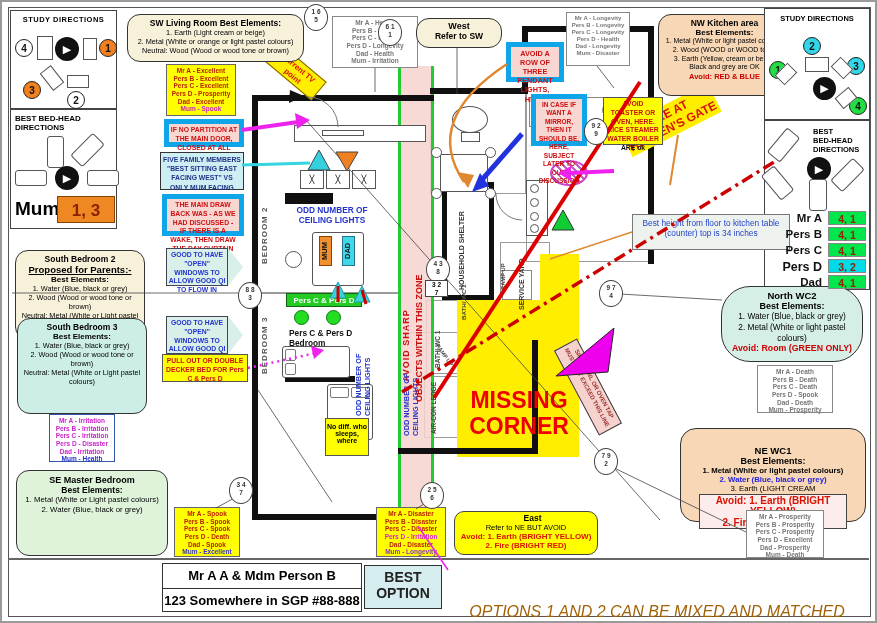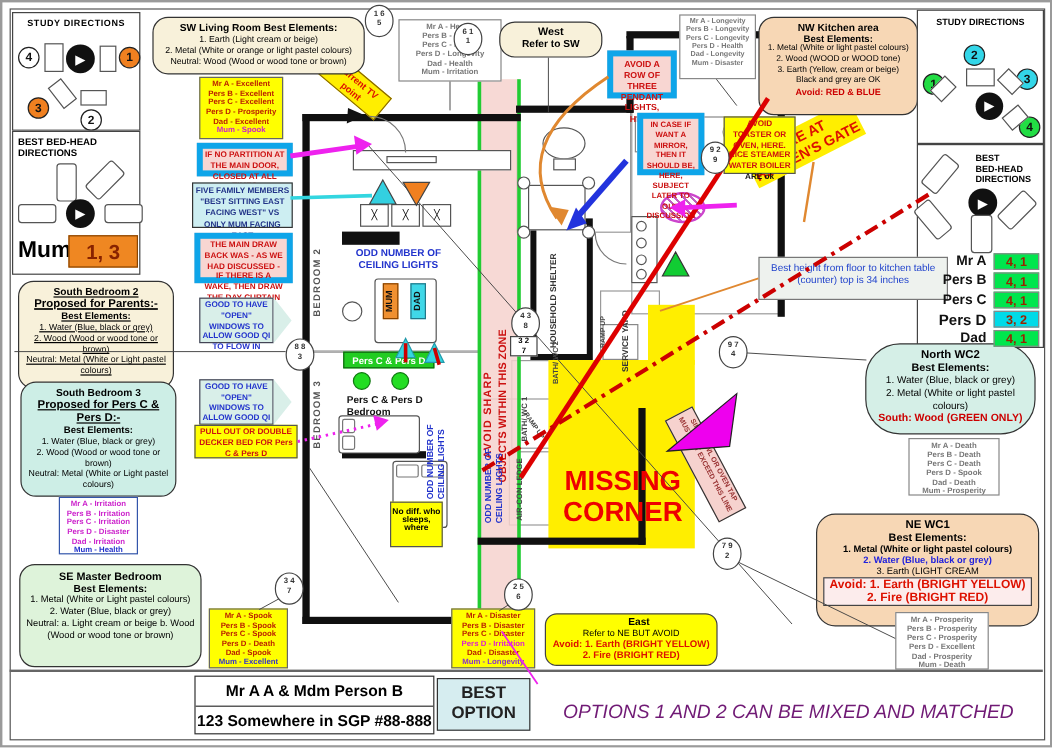--- a/index.html
+++ b/index.html
@@ -59,34 +59,33 @@
   <div class="abs" style="left:4px;top:4px;width:70px;font-size:8px;font-weight:bold;line-height:1.15;">BEST BED-HEAD DIRECTIONS</div>
   <div class="abs bed" style="left:36px;top:26px;width:17px;height:32px;"></div>
   <div class="abs bed" style="left:68px;top:24px;width:17px;height:32px;transform:rotate(45deg);"></div>
   <div class="abs compass" style="left:44px;top:56px;width:24px;height:24px;">▶</div>
   <div class="abs bed" style="left:4px;top:60px;width:32px;height:16px;"></div>
   <div class="abs bed" style="left:76px;top:60px;width:32px;height:16px;"></div>
   <div class="abs" style="left:4px;top:88px;font-size:19px;font-weight:bold;">Mum</div>
   <div class="abs" style="left:46px;top:86px;width:58px;height:27px;background:#ef8722;border:1px solid #884400;font-size:17px;font-weight:bold;color:#882200;text-align:center;line-height:27px;">1, 3</div>
 </div>
 
-<div class="abs rnote" style="left:13px;top:232px;width:130px;height:90px;padding:3px 4px;z-index:30;text-decoration:underline;">
+<div class="abs rnote" style="left:13px;top:248px;width:130px;height:90px;padding:3px 4px;z-index:30;">
   <div style="font-size:8.5px;font-weight:bold;">South Bedroom 2</div>
   <div style="font-size:9.5px;font-weight:bold;text-decoration:underline;">Proposed for Parents:-</div>
   <div style="font-size:8px;font-weight:bold;">Best Elements:</div>
   <div style="font-size:7.3px;line-height:1.25;">
         <div>1. Water (Blue, black or grey)</div>
         <div>2. Wood (Wood or wood tone or brown)</div>
         <div>Neutral: Metal (White or Light pastel colours)</div>
       </div>
 </div>
 
 <div class="abs rnote" style="left:15px;top:316px;width:130px;height:96px;padding:3px 4px;background:#cdeee6;z-index:30;">
   <div style="font-size:8.5px;font-weight:bold;">South Bedroom 3</div>
-  <div style="font-size:9.5px;font-weight:bold;text-decoration:underline;">Proposed for Pers C &amp; Pers D:-</div>
   <div style="font-size:8px;font-weight:bold;">Best Elements:</div>
   <div style="font-size:7.3px;line-height:1.25;">
         <div>1. Water (Blue, black or grey)</div>
         <div>2. Wood (Wood or wood tone or brown)</div>
         <div>Neutral: Metal (White or Light pastel colours)</div>
       </div>
 </div>
 
 <div class="abs stars-box sb3m" style="left:47px;top:412px;width:66px;height:48px;z-index:30;">
       <div>Mr A - Irritation</div>
@@ -96,21 +95,20 @@
       <div>Dad - Irritation</div>
       <div>Mum - Health</div>
     </div>
 
 <div class="abs rnote" style="left:14px;top:468px;width:152px;height:86px;padding:4px;background:#def3da;z-index:30;">
   <div style="font-size:9px;font-weight:bold;">SE Master Bedroom</div>
   <div style="font-size:8.5px;font-weight:bold;">Best Elements:</div>
   <div style="font-size:7.8px;line-height:1.3;">
         <div>1. Metal (White or Light pastel colours)</div>
         <div>2. Water (Blue, black or grey)</div>
-        <div>Neutral: a. Light cream or beige b. Wood (Wood or wood tone or brown)</div>
       </div>
 </div>
 
 <div class="abs rnote" style="left:125px;top:12px;width:177px;height:48px;padding:3px;z-index:30;">
   <div style="font-size:8.5px;font-weight:bold;">SW Living Room Best Elements:</div>
   <div style="font-size:7.3px;line-height:1.25;">
         <div>1. Earth (Light cream or beige)</div>
         <div>2. Metal (White or orange or light pastel colours)</div>
         <div>Neutral: Wood (Wood or wood tone or brown)</div>
       </div>
@@ -134,21 +132,21 @@
 
 <div class="abs stars-box" style="left:564px;top:10px;width:64px;height:54px;font-size:6px;z-index:30;">
       <div>Mr A - Longevity</div>
       <div>Pers B - Longevity</div>
       <div>Pers C - Longevity</div>
       <div>Pers D - Health</div>
       <div>Dad - Longevity</div>
       <div>Mum - Disaster</div>
     </div>
 
-<div class="abs rnote" style="left:630px;top:12px;width:133px;height:82px;padding:3px;background:#f7d7b5;z-index:30;">
+<div class="abs rnote" style="left:656px;top:12px;width:133px;height:82px;padding:3px;background:#f7d7b5;z-index:30;">
   <div style="font-size:8.5px;font-weight:bold;">NW Kitchen area</div>
   <div style="font-size:8px;font-weight:bold;">Best Elements:</div>
   <div style="font-size:7px;line-height:1.25;">
         <div>1. Metal (White or light pastel colours)</div>
         <div>2. Wood (WOOD or WOOD tone)</div>
         <div>3. Earth (Yellow, cream or beige)</div>
         <div>Black and grey are OK</div>
       </div>
   <div style="font-size:7.5px;font-weight:bold;color:#cc0000;">Avoid: RED &amp; BLUE</div>
 </div>
@@ -188,33 +186,33 @@
 <div class="rowname" style="left:762px;top:274px;z-index:31;">Dad</div>
 <div class="cell cgreen abs" style="left:826px;top:273px;z-index:31;">4, 1</div>
 
 <div class="abs rnote" style="left:719px;top:284px;width:142px;height:76px;padding:3px;background:#d5efe7;border-radius:29px;z-index:30;">
   <div style="font-size:9.5px;font-weight:bold;">North WC2</div>
   <div style="font-size:9px;font-weight:bold;">Best Elements:</div>
   <div style="font-size:8.3px;line-height:1.3;">
         <div>1. Water (Blue, black or grey)</div>
         <div>2. Metal (White or light pastel colours)</div>
       </div>
-  <div style="font-size:8.8px;font-weight:bold;color:#cc0000;">South: Wood (GREEN ONLY)</div>
+  <div style="font-size:8.8px;font-weight:bold;color:#cc0000;">Avoid: Room (GREEN ONLY)</div>
 </div>
 
 <div class="abs stars-box" style="left:755px;top:363px;width:76px;height:48px;z-index:30;">
       <div>Mr A - Death</div>
       <div>Pers B - Death</div>
       <div>Pers C - Death</div>
       <div>Pers D - Spook</div>
       <div>Dad - Death</div>
       <div>Mum - Prosperity</div>
     </div>
 
-<div class="abs rnote" style="left:678px;top:426px;width:186px;height:94px;padding:3px;background:#f7d7b5;border-radius:16px;z-index:30;">
+<div class="abs rnote" style="left:678px;top:426px;width:186px;height:94px;padding:16px;background:#f7d7b5;border-radius:16px;z-index:30;">
   <div style="font-size:9.5px;font-weight:bold;">NE  WC1</div>
   <div style="font-size:9px;font-weight:bold;">Best Elements:</div>
   <div style="font-size:7.8px;font-weight:bold;">1. Metal (White or light pastel colours)</div>
   <div style="font-size:7.8px;font-weight:bold;color:#2222dd;">2. Water (Blue, black or grey)</div>
   <div style="font-size:7.8px;">3. Earth (LIGHT CREAM</div>
   <div style="margin:1px 2px;border:1px solid #444;background:#fcecec;">
     <div style="font-size:10px;font-weight:bold;color:#dd1100;">Avoid: 1. Earth (BRIGHT YELLOW)</div>
     <div style="font-size:10px;font-weight:bold;color:#dd1100;">2. Fire (BRIGHT RED)</div>
   </div>
 </div>
@@ -475,15 +473,15 @@
   <div style="height:24px;border-bottom:1.5px solid #333;font-weight:bold;font-size:13px;text-align:center;line-height:24px;">Mr A A &amp; Mdm Person B</div>
   <div style="height:23px;font-weight:bold;font-size:13px;text-align:center;line-height:23px;">123 Somewhere in SGP #88-888</div>
 </div>
 
 <div class="abs" style="left:362px;top:563px;width:78px;height:44px;background:#d6edf0;border:1.5px solid #333;text-align:center;font-weight:bold;font-size:14px;color:#222;padding-top:3px;z-index:31;">
   <div>BEST</div>
   <div>OPTION</div>
 </div>
 
 
-<div class="abs" style="left:450px;top:583px;width:410px;text-align:center;font-style:italic;font-size:16px;color:#701a75;z-index:31;">OPTIONS 1 AND 2 CAN BE MIXED AND MATCHED</div>
+<div class="abs" style="left:450px;top:601px;width:410px;text-align:center;font-style:italic;font-size:16px;color:#a16207;z-index:31;">OPTIONS 1 AND 2 CAN BE MIXED AND MATCHED</div>
 
 </div>
 
 </body></html>

